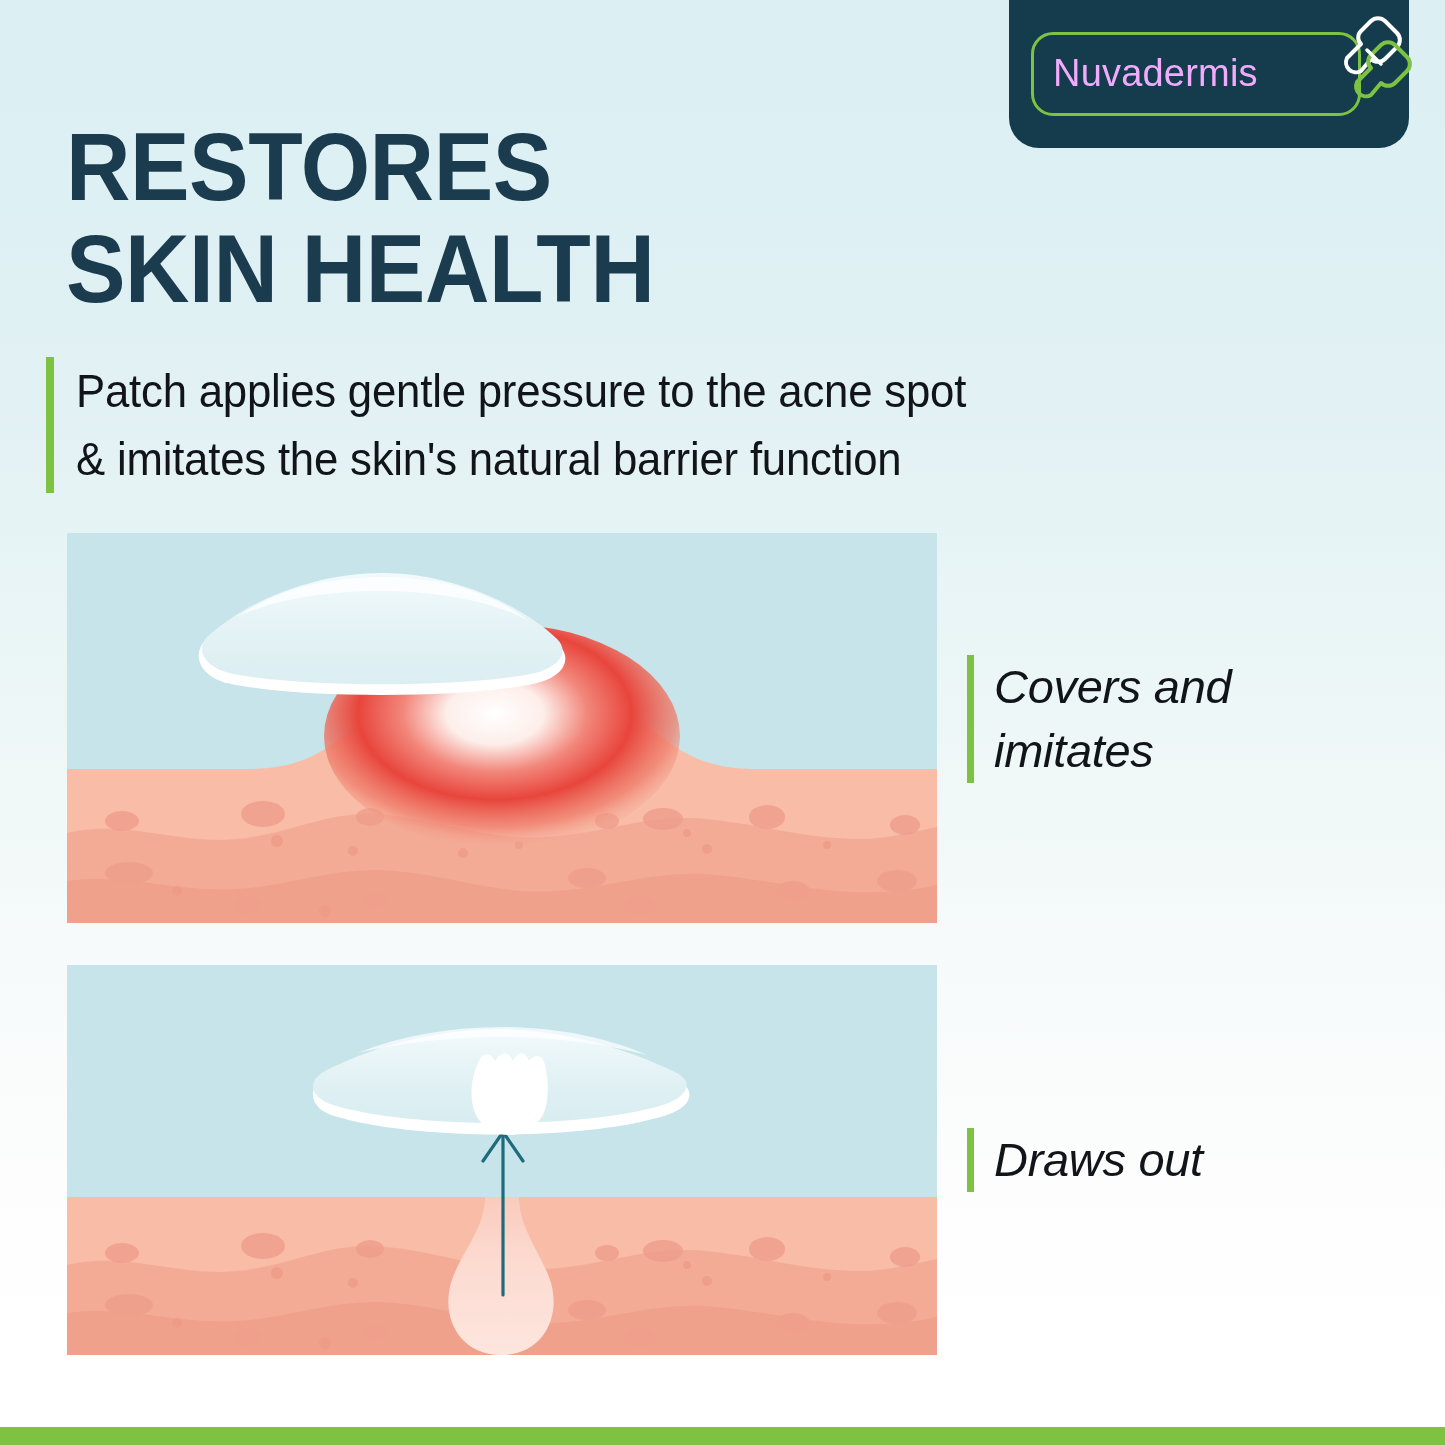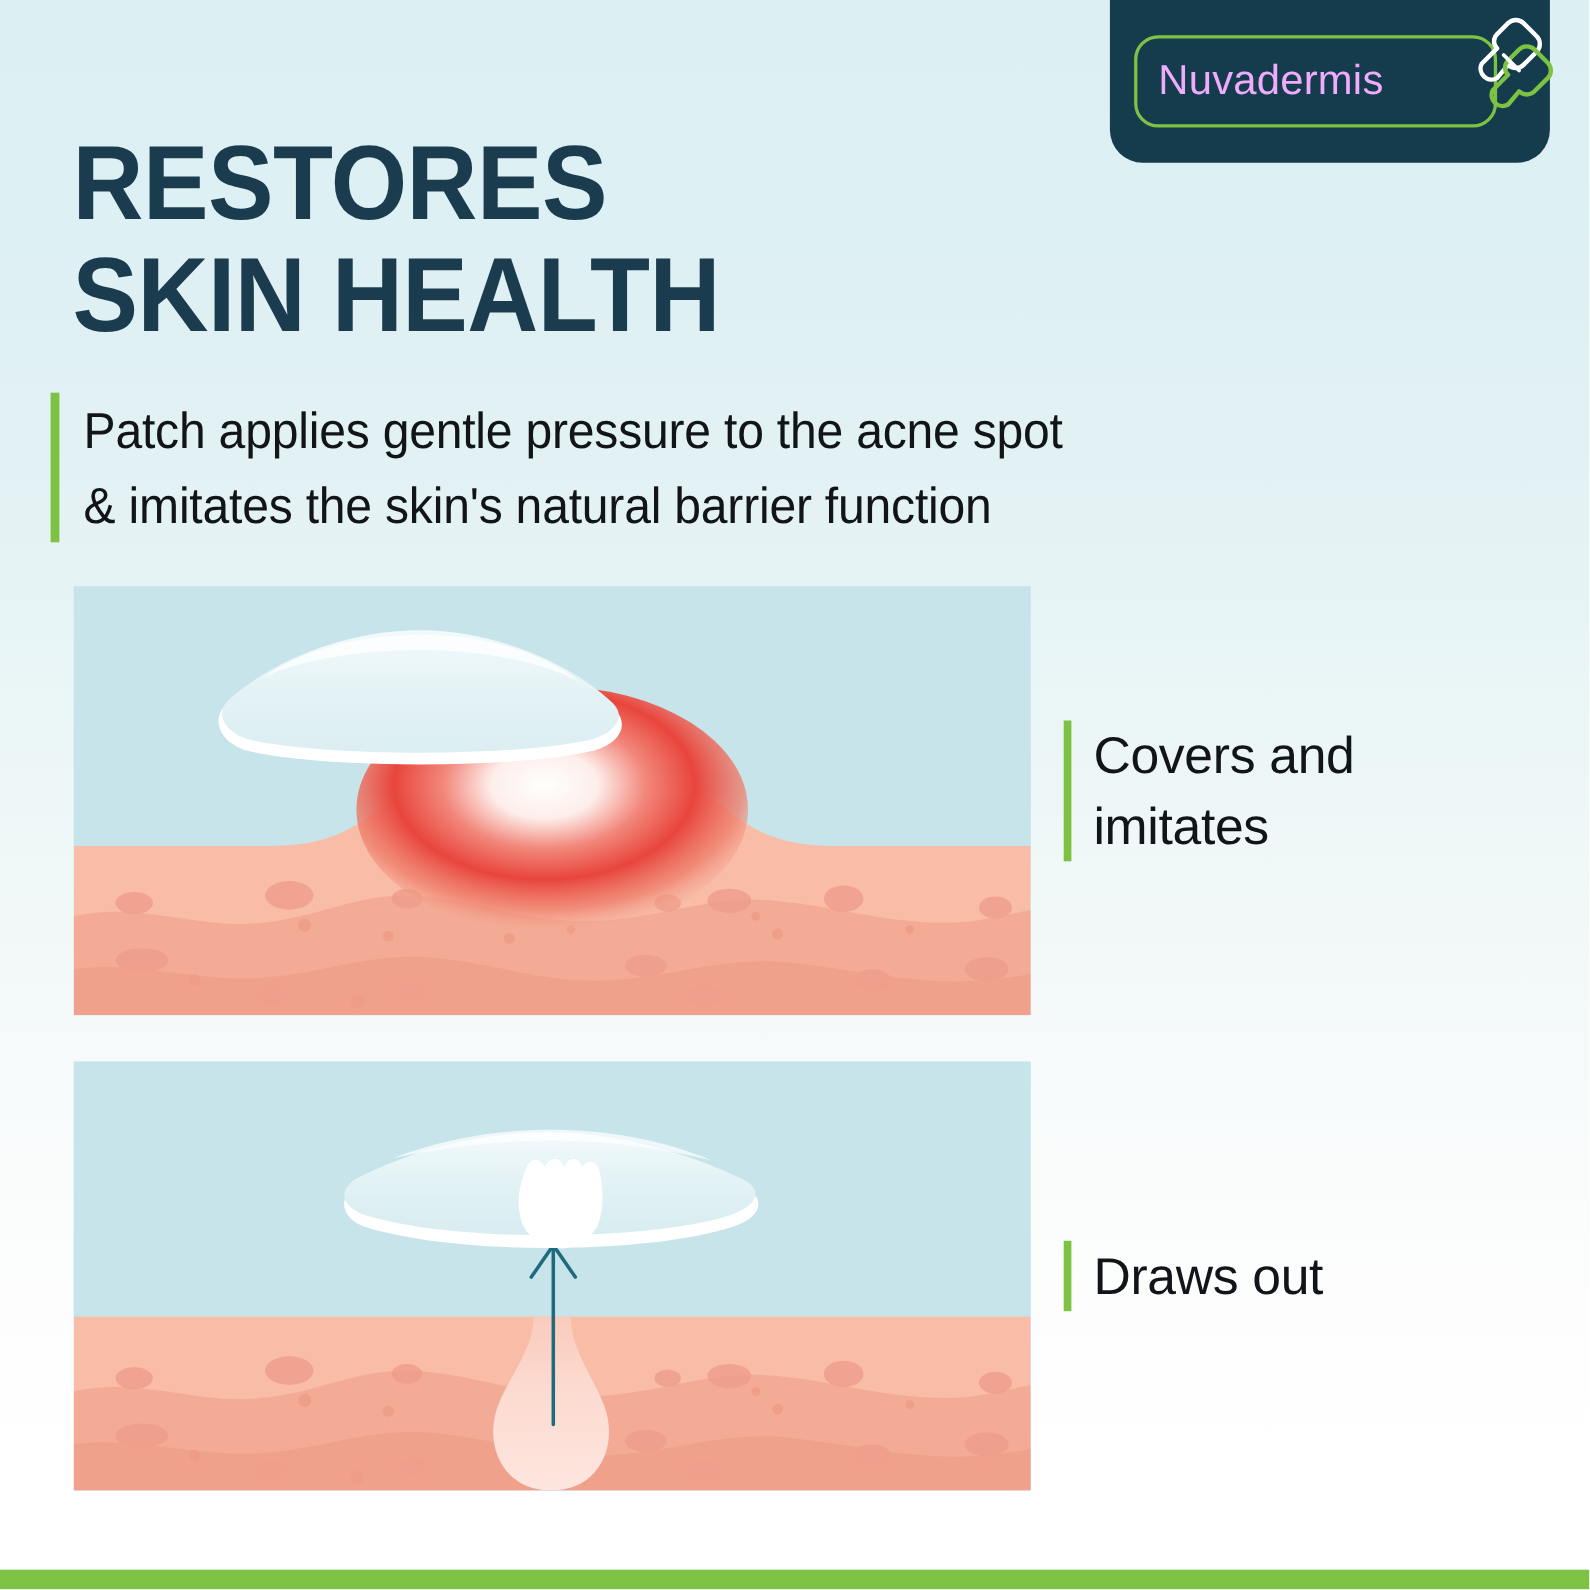--- a/index.html
+++ b/index.html
@@ -142,20 +142,21 @@
     flex: 0 0 7px;
     margin-right: 20px;
   }
   .caption-text {
     color: #111418;
     font-family: "Liberation Sans", sans-serif;
     font-size: 47px;
     line-height: 64px;
     letter-spacing: -0.3px;
     white-space: nowrap;
+    font-style: italic;
   }
   .caption-text span { display: block; }
 
   
   #bottom-bar {
     position: absolute;
     left: 0;
     bottom: 0;
     width: 1445px;
     height: 18px;

